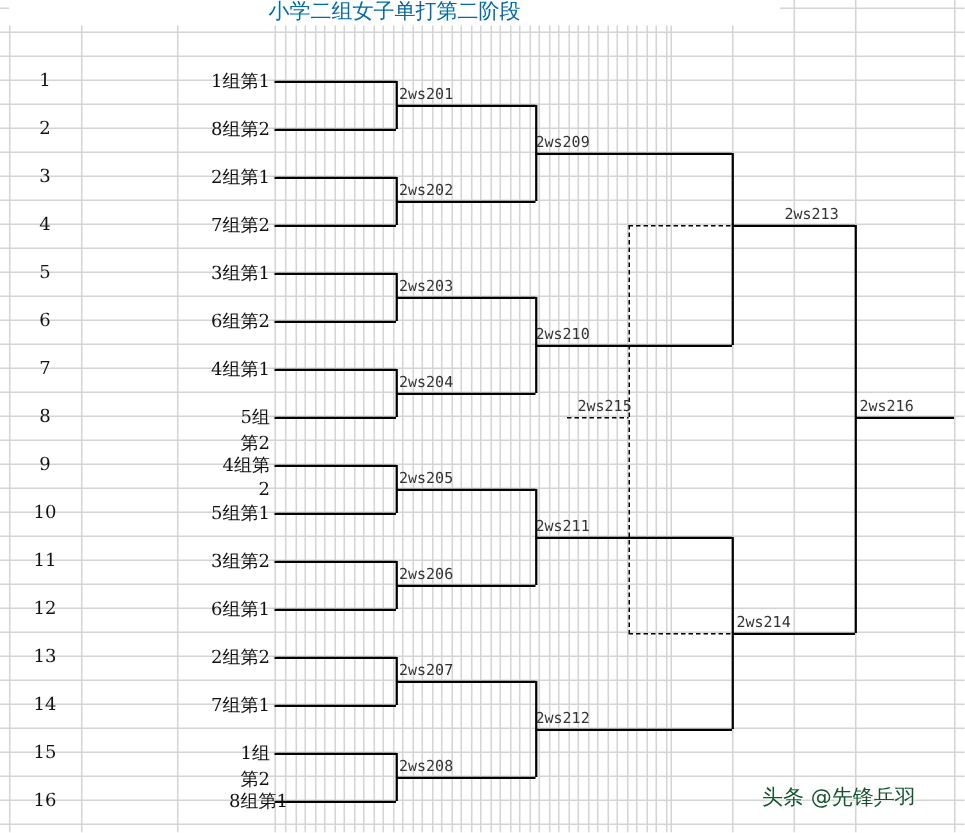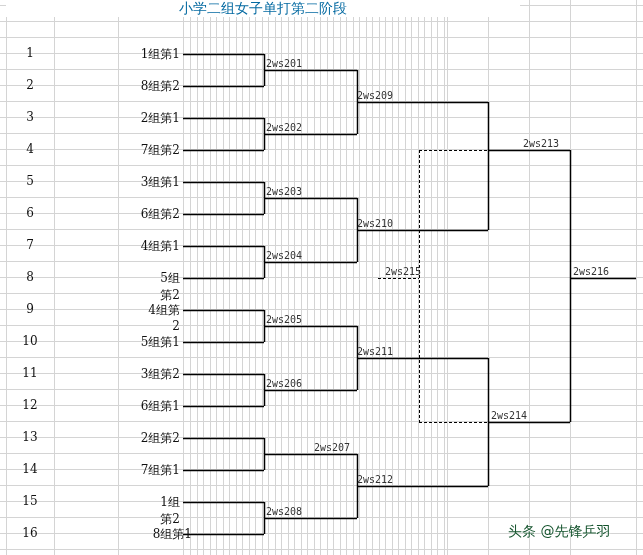--- a/index.html
+++ b/index.html
@@ -193,21 +193,21 @@
     <div class="seedno" style="top: 526px;">16</div>
     <div class="seedname" style="top: 526px; margin-left: 12px;">8组第1</div>
   </div>
 <div id="label-layer">
     <div class="mlabel" style="left: 266px; top: 58px;">2ws201</div>
     <div class="mlabel" style="left: 266px; top: 122px;">2ws202</div>
     <div class="mlabel" style="left: 266px; top: 186px;">2ws203</div>
     <div class="mlabel" style="left: 266px; top: 250px;">2ws204</div>
     <div class="mlabel" style="left: 266px; top: 314px;">2ws205</div>
     <div class="mlabel" style="left: 266px; top: 378px;">2ws206</div>
-    <div class="mlabel" style="left: 266px; top: 442px; padding-left: 48px;">2ws207</div>
+    <div class="mlabel" style="left: 266px; top: 442px;">2ws207</div>
     <div class="mlabel" style="left: 266px; top: 506px;">2ws208</div>
     <div class="mlabel" style="left: 357px; top: 90px;">2ws209</div>
     <div class="mlabel" style="left: 357px; top: 218px;">2ws210</div>
     <div class="mlabel" style="left: 357px; top: 346px;">2ws211</div>
     <div class="mlabel" style="left: 357px; top: 474px;">2ws212</div>
     <div class="mlabel" style="left: 491px; top: 138px; margin-left: 32px;">2ws213</div>
     <div class="mlabel" style="left: 491px; top: 410px;">2ws214</div>
     <div class="mlabel" style="left: 573px; top: 266px;">2ws216</div>
     <div class="mlabel" style="left: 385px; top: 266px;">2ws215</div>
   </div>

